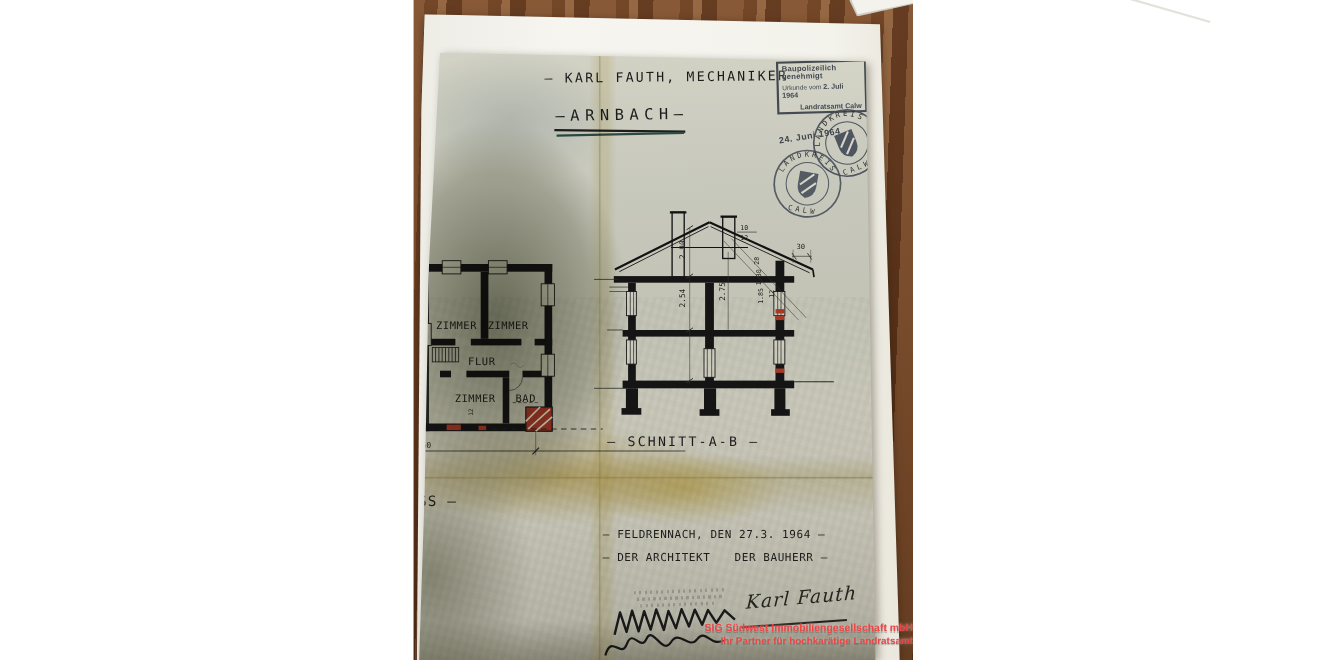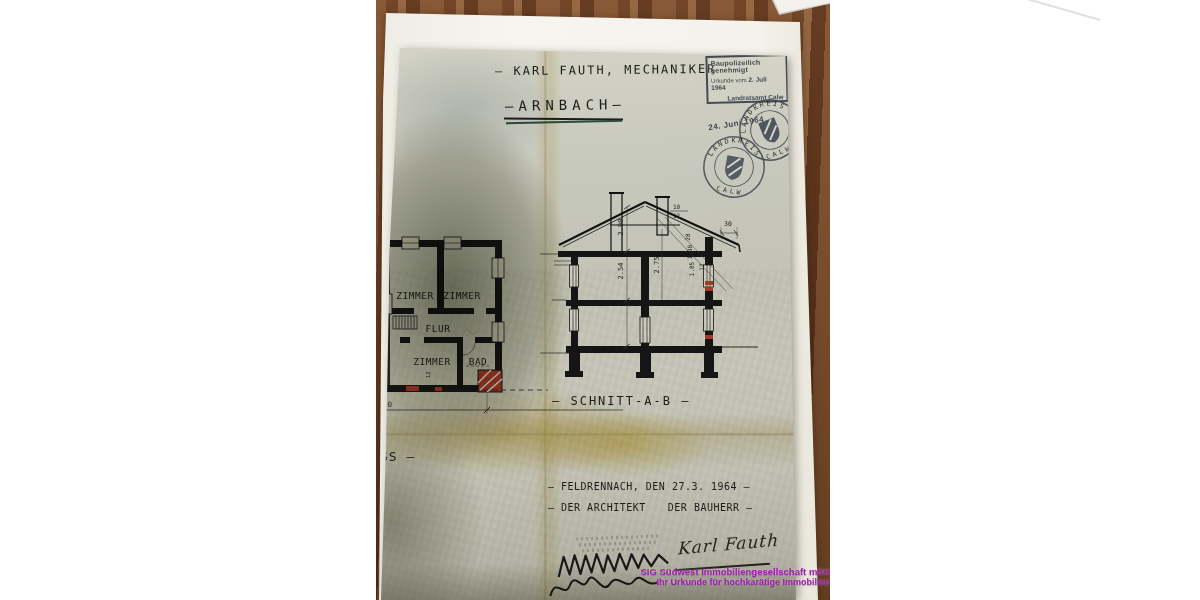--- a/index.html
+++ b/index.html
@@ -95,21 +95,21 @@
   #srow2{left:199px;top:542px;width:80px;}
   #srow3{left:202px;top:548px;width:70px;}
   #sig-zigzag{left:176px;top:544px;width:122px;height:36px;transform:rotate(-3deg);}
   #sig-name{left:298px;top:534px;font-family:"DejaVu Serif",serif;font-style:italic;
     font-size:17px;color:#24241f;transform:rotate(-5deg) skewX(-8deg);letter-spacing:1px;}
   #sig-underline{left:294px;top:566px;width:96px;height:2px;background:#23231e;transform:rotate(-4deg);}
   #sig-bottom{left:166px;top:572px;width:120px;height:28px;transform:rotate(-2deg);}
 
   
   #watermark{left:638px;top:566px;width:192px;text-align:right;z-index:60;
-    font-family:"Liberation Sans",sans-serif;color:#a21caf;font-weight:bold;
+    font-family:"Liberation Sans",sans-serif;color:#ef4444;font-weight:bold;
     text-shadow:0 0 3px rgba(250,250,245,.55), 0 1px 1px rgba(30,30,30,.35);}
   #watermark .w1{font-size:9.5px;}
   #watermark .w2{font-size:9px;}
 
   
   #far-corner-line{left:1008px;top:6px;width:94px;height:2px;background:#dbd9d3;
     transform:rotate(16deg);opacity:.8;}
 </style>
 </head>
 <body>
@@ -373,14 +373,14 @@
       <div id="stains"></div>
       <div id="crinkle"></div>
     </div>
   </div>
 </div>
 
 <div id="far-corner-line" class="abs"></div>
 
 <div id="watermark" class="abs">
   <div class="w1">SIG Südwest Immobiliengesellschaft mbH</div>
-  <div class="w2">Ihr Urkunde für hochkarätige Immobilien</div>
+  <div class="w2">Ihr Partner für hochkarätige Landratsamt</div>
 </div>
 
 </body></html>

